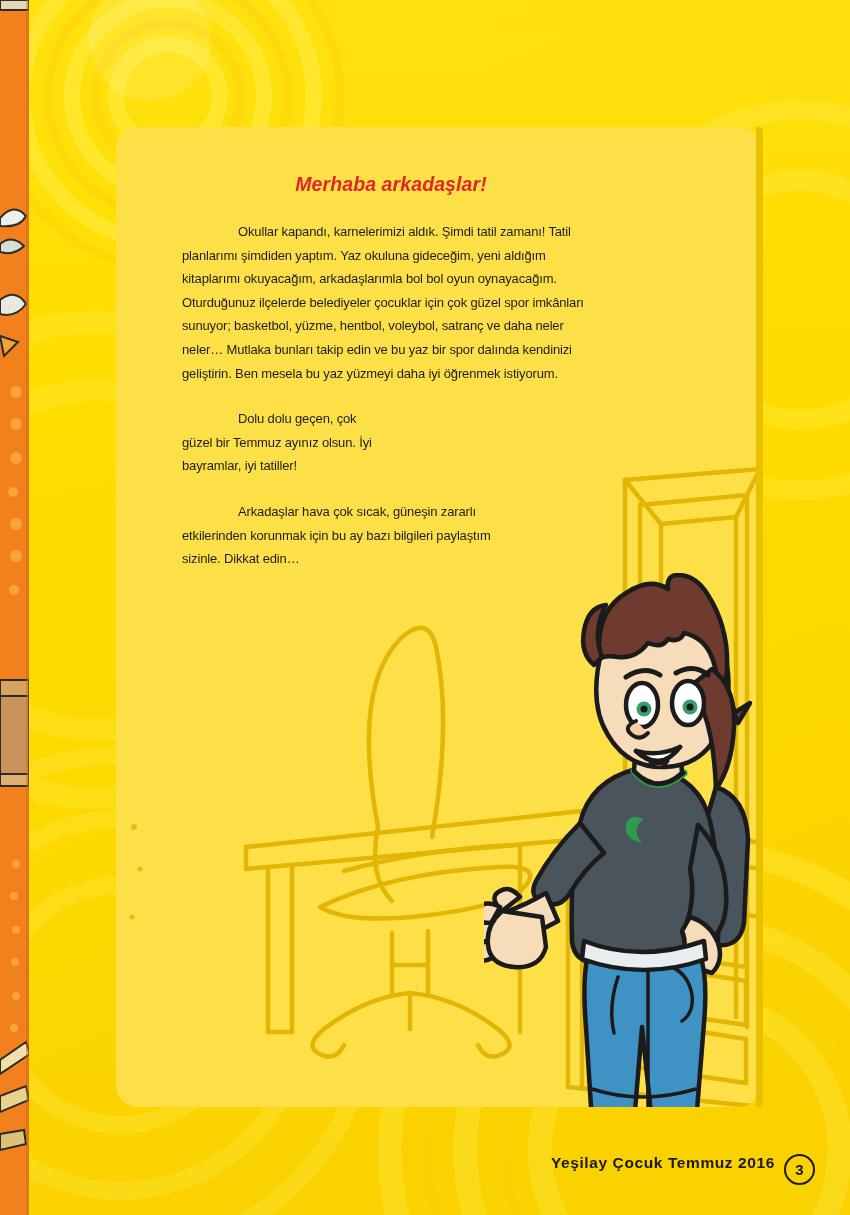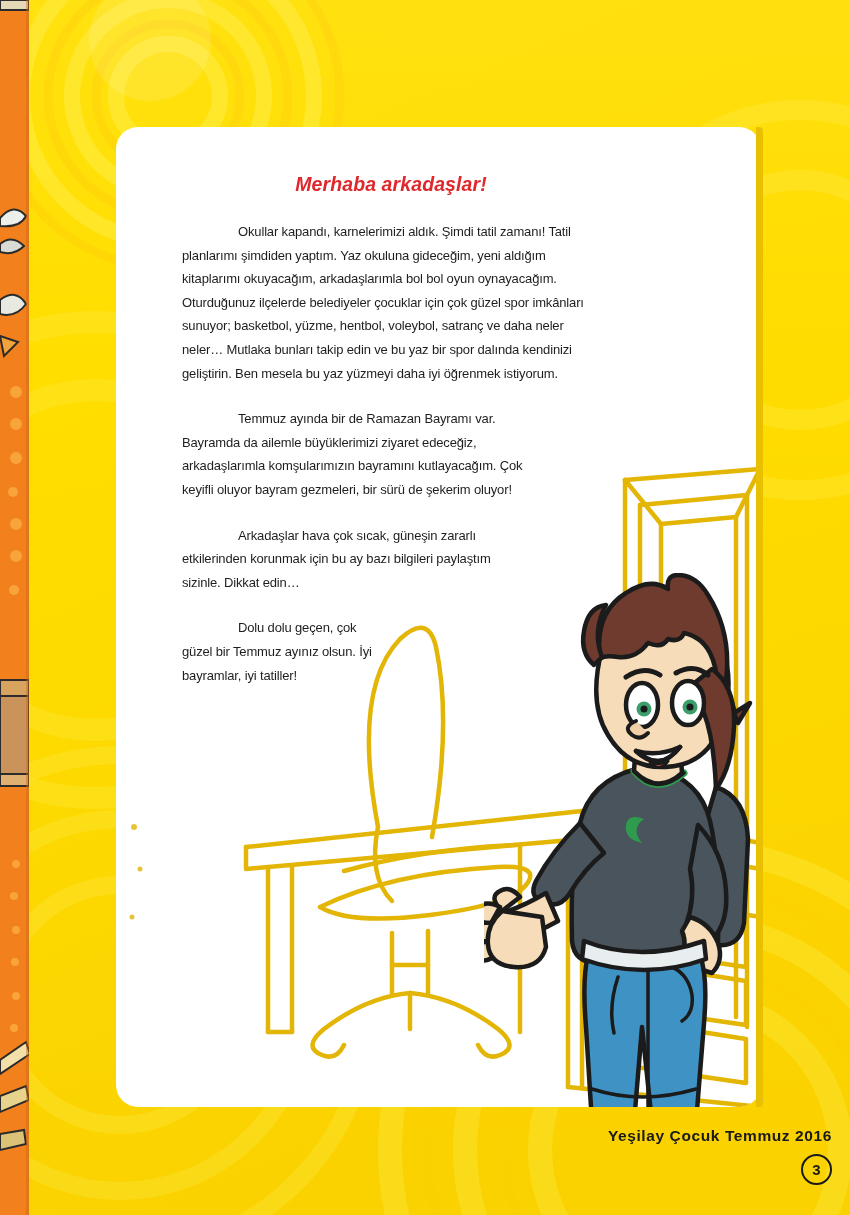--- a/index.html
+++ b/index.html
@@ -46,21 +46,21 @@
     overflow: hidden;
   }
 
   
   .card {
     position: absolute;
     left: 116px;
     top: 127px;
     width: 645px;
     height: 980px;
-    background: #ffffff;
+    background: #fde047;
     border-radius: 22px;
     overflow: hidden;
     box-shadow: 0 0 0 0 rgba(0,0,0,0);
   }
   .card-right-line {
     position: absolute;
     left: 756px; top: 127px;
     width: 7px; height: 980px;
     background: #E8C000;
     border-radius: 0 4px 4px 0;
@@ -92,26 +92,25 @@
     letter-spacing: -0.15px;
     -webkit-font-smoothing: antialiased;
   }
   .para.narrow { width: 360px; }
   .para.narrower { width: 330px; }
   .para.narrowest { width: 200px; }
 
   
   .footer {
     position: absolute;
-    right: 18px;
+    right: 35px;
     bottom: 30px;
     display: flex;
-    align-items: flex-end;
+    align-items: flex-start;
     gap: 9px;
-    flex-direction: column;
   }
   .footer-text {
     font-size: 15.5px;
     font-weight: bold;
     color: #1A1A1A;
     letter-spacing: .6px;
   }
   .page-circle {
     width: 31px; height: 31px;
     border: 2.4px solid #1A1A1A;
@@ -414,23 +413,22 @@
                  q16 0 14 -14
                  l-4 -18 z" fill="#2E8B44"></path>
         <path d="M170 560 q40 10 84 0 l0 10 q-46 8 -84 0 z" fill="#FFFFFF"></path>
         <path d="M192 538 q16 8 34 2" fill="#FFFFFF" stroke-width="3.5"></path>
       </g>
     </svg>
 
     <div class="text-col">
       <div class="greeting">Merhaba arkadaşlar!</div>
       <p class="para">Okullar kapandı, karnelerimizi aldık. Şimdi tatil zamanı! Tatil planlarımı şimdiden yaptım. Yaz okuluna gideceğim, yeni aldığım kitaplarımı okuyacağım, arkadaşlarımla bol bol oyun oynayacağım. Oturduğunuz ilçelerde belediyeler çocuklar için çok güzel spor imkânları sunuyor; basketbol, yüzme, hentbol, voleybol, satranç ve daha neler neler… Mutlaka bunları takip edin ve bu yaz bir spor dalında kendinizi geliştirin. Ben mesela bu yaz yüzmeyi daha iyi öğrenmek istiyorum.</p>
-      <p class="para narrow">Temmuz ayında bir de Ramazan Bayramı var. Bayramda da ailemle büyüklerimizi ziyaret edeceğiz, arkadaşlarımla komşularımızın bayramını kutlayacağım. Çok keyifli oluyor bayram gezmeleri, bir sürü de şekerim oluyor!</p>
+      <p class="para narrowest">Dolu dolu geçen, çok güzel bir Temmuz ayınız olsun. İyi bayramlar, iyi tatiller!</p>
       <p class="para narrower">Arkadaşlar hava çok sıcak, güneşin zararlı etkilerinden korunmak için bu ay bazı bilgileri paylaştım sizinle. Dikkat edin…</p>
-      <p class="para narrowest">Dolu dolu geçen, çok güzel bir Temmuz ayınız olsun. İyi bayramlar, iyi tatiller!</p>
     </div>
 
   </div>
   <div class="card-right-line"></div>
 
   <div class="footer">
     <span class="footer-text">Yeşilay Çocuk Temmuz 2016</span>
     <span class="page-circle">3</span>
   </div>
 

